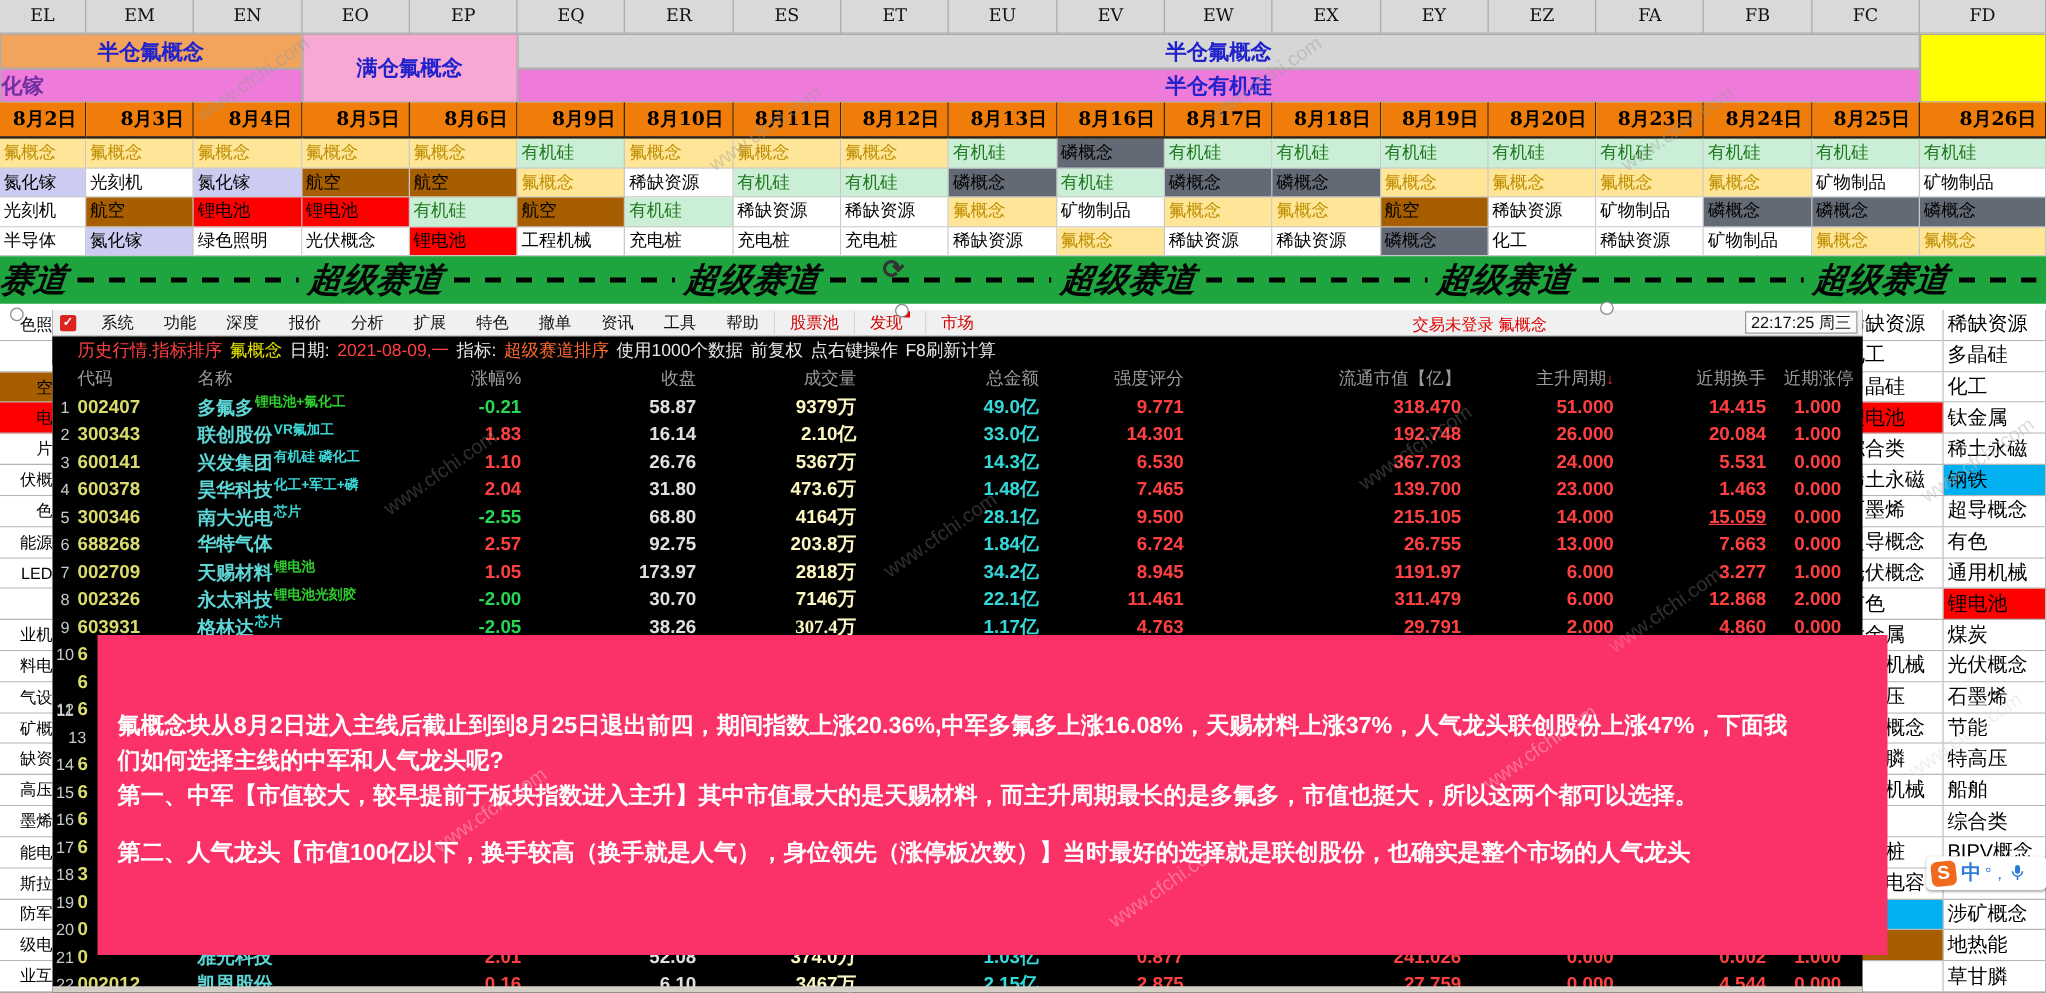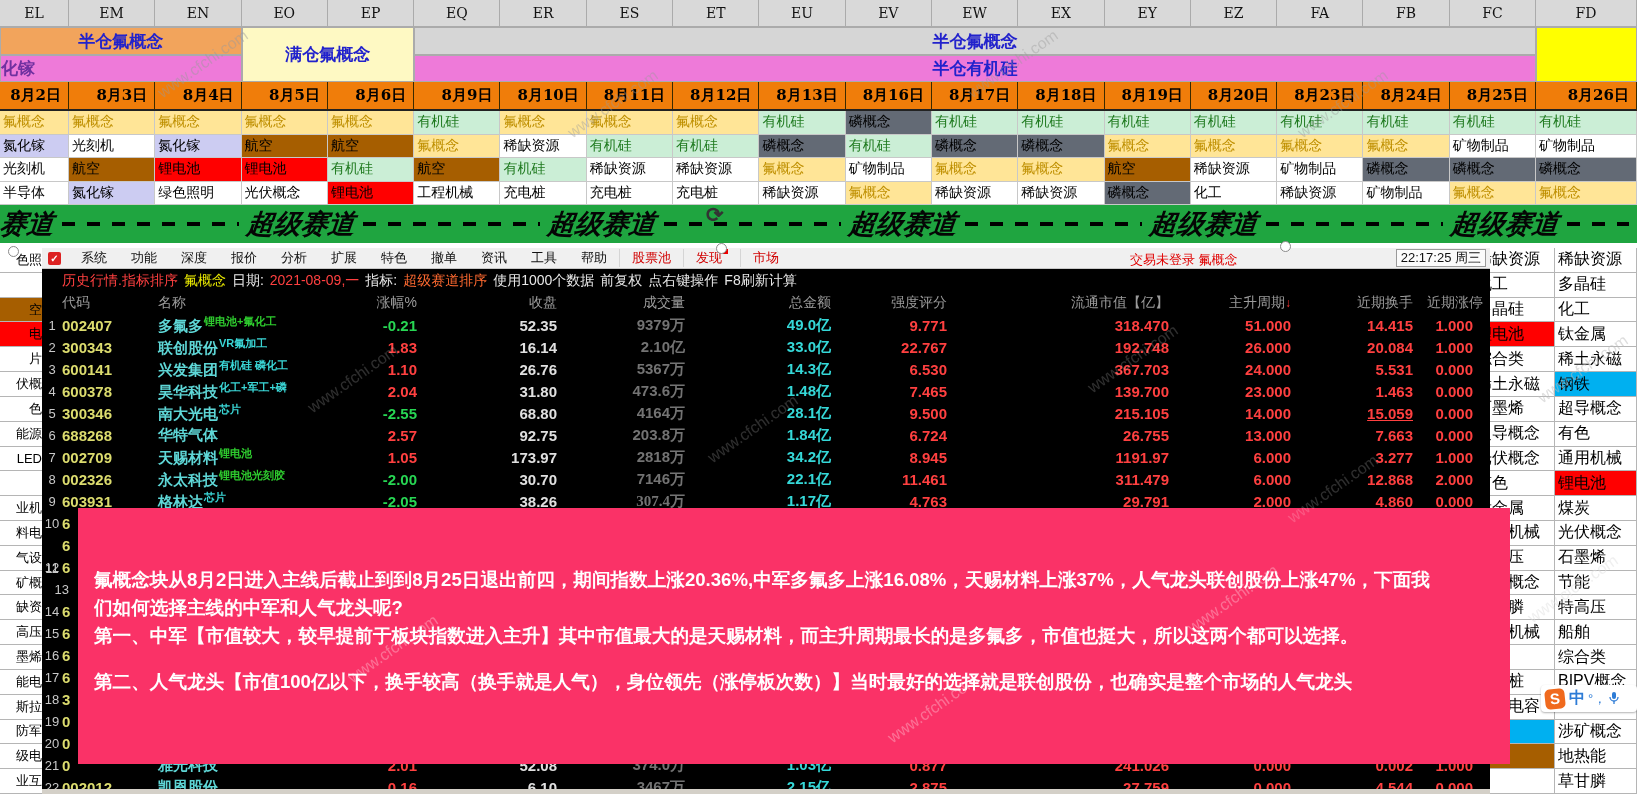--- a/index.html
+++ b/index.html
@@ -54,21 +54,21 @@
   .trow{height:22px;display:flex;align-items:center;font-size:15px;font-weight:bold;}
   .cell{overflow:visible;white-space:nowrap;box-sizing:border-box;}
   .cell.r{text-align:right;padding-right:14px;}
   .cell.c{text-align:center;}
   .num{color:#C9C9C9;font-weight:normal;font-size:13px;}
   .code{color:#DCDC6E;}
   .nm{color:#5ED6D6;}
   .tag{font-size:11px;font-weight:bold;vertical-align:6px;margin-left:1px;}
   .tag.g{color:#2ECC2E;}.tag.c{color:#3AD6D6;}
   .up{color:#FF4040;}.down{color:#27D653;}
-  .vclose{color:#E0E0E0;}.vvol{color:#737373;}.vamt{color:#35D8D8;}
+  .vclose{color:#E0E0E0;}.vvol{color:#fef9c3;}.vamt{color:#35D8D8;}
   .sortArrow{color:#FF3030;font-size:12px;}
   .appBottom{position:absolute;left:0;bottom:0;width:100%;height:5px;background:#D4D0C8;}
   
   .rcols{position:absolute;top:248px;z-index:1;}
   .rcols .cell2{position:absolute;width:82px;height:24.82px;border-right:1px solid #B5B5B5;
         border-bottom:1px solid #B5B5B5;box-sizing:border-box;background:#fff;font-size:16px;
         display:flex;align-items:center;padding-left:3px;overflow:hidden;white-space:nowrap;}
   
   .lstrip{position:absolute;left:0;top:248px;width:42px;z-index:1;}
   .lstrip .cell3{position:absolute;left:0;width:42px;height:24.82px;background:#fff;
@@ -113,21 +113,21 @@
         <div class="c">EY</div>
         <div class="c">EZ</div>
         <div class="c">FA</div>
         <div class="c">FB</div>
         <div class="c">FC</div>
         <div class="c">FD</div>
       </div>
     <div id="bannerLayer">
         <div class="mcell" style="left: 0px; top: 27px; width: 241.6px; height: 28px; background: rgb(242, 164, 92); color: rgb(34, 34, 204);">半仓氟概念</div>
         <div class="mcell" style="left: 413.8px; top: 27px; width: 1122.2px; height: 28px; background: rgb(214, 214, 214); color: rgb(34, 34, 204);">半仓氟概念</div>
-        <div class="mcell" style="left: 241.6px; top: 27px; width: 172.2px; height: 55px; background: #fef9c3; color: rgb(34, 34, 204);">满仓氟概念</div>
+        <div class="mcell" style="left: 241.6px; top: 27px; width: 172.2px; height: 55px; background: #f9a8d4; color: rgb(34, 34, 204);">满仓氟概念</div>
         <div class="mcell" style="left: 1536px; top: 27px; width: 101px; height: 55px; background: rgb(255, 255, 0); color: rgb(34, 34, 204);"></div>
         <div class="mcell" style="left: 0px; top: 55px; width: 241.6px; height: 27px; background: rgb(238, 122, 217); color: rgb(112, 48, 160); justify-content: flex-start;">化镓</div>
         <div class="mcell" style="left: 413.8px; top: 55px; width: 1122.2px; height: 27px; background: rgb(238, 122, 217); color: rgb(34, 34, 204);">半仓有机硅</div>
       </div>
     <div class="daterow" id="daterow">
         <div class="c">8月2日</div>
         <div class="c">8月3日</div>
         <div class="c">8月4日</div>
         <div class="c">8月5日</div>
         <div class="c">8月6日</div>
@@ -370,38 +370,38 @@
         <div class="cell r" style="width: 122px;"><span>主升周期</span><span class="sortArrow">↓</span></div>
         <div class="cell r" style="width: 122px;">近期换手</div>
         <div class="cell r" style="width: 60px;">近期涨停</div>
       </div>
     <div id="tbody">
         <div class="trow">
           <div class="cell c num" style="width: 20px;">1</div>
           <div class="cell  code" style="width: 96px;">002407</div>
           <div class="cell  nm" style="width: 175px;">多氟多<span class="tag g">锂电池+氟化工</span></div>
           <div class="cell r down" style="width: 98px;">-0.21</div>
-          <div class="cell r vclose" style="width: 140px;">52.35</div>
+          <div class="cell r vclose" style="width: 140px;">58.87</div>
           <div class="cell r vvol" style="width: 128px;">9379万</div>
           <div class="cell r vamt" style="width: 146px;">49.0亿</div>
           <div class="cell r up" style="width: 116px;">9.771</div>
           <div class="cell r up" style="width: 222px;">318.470</div>
           <div class="cell r up" style="width: 122px;">51.000</div>
           <div class="cell r up" style="width: 122px;">14.415</div>
           <div class="cell r up" style="width: 60px;">1.000</div>
         </div>
         <div class="trow">
           <div class="cell c num" style="width: 20px;">2</div>
           <div class="cell  code" style="width: 96px;">300343</div>
           <div class="cell  nm" style="width: 175px;">联创股份<span class="tag c">VR氟加工</span></div>
           <div class="cell r up" style="width: 98px;">1.83</div>
           <div class="cell r vclose" style="width: 140px;">16.14</div>
           <div class="cell r vvol" style="width: 128px;">2.10亿</div>
           <div class="cell r vamt" style="width: 146px;">33.0亿</div>
-          <div class="cell r up" style="width: 116px;">22.767</div>
+          <div class="cell r up" style="width: 116px;">14.301</div>
           <div class="cell r up" style="width: 222px;">192.748</div>
           <div class="cell r up" style="width: 122px;">26.000</div>
           <div class="cell r up" style="width: 122px;">20.084</div>
           <div class="cell r up" style="width: 60px;">1.000</div>
         </div>
         <div class="trow">
           <div class="cell c num" style="width: 20px;">3</div>
           <div class="cell  code" style="width: 96px;">600141</div>
           <div class="cell  nm" style="width: 175px;">兴发集团<span class="tag c">有机硅 磷化工</span></div>
           <div class="cell r up" style="width: 98px;">1.10</div>

